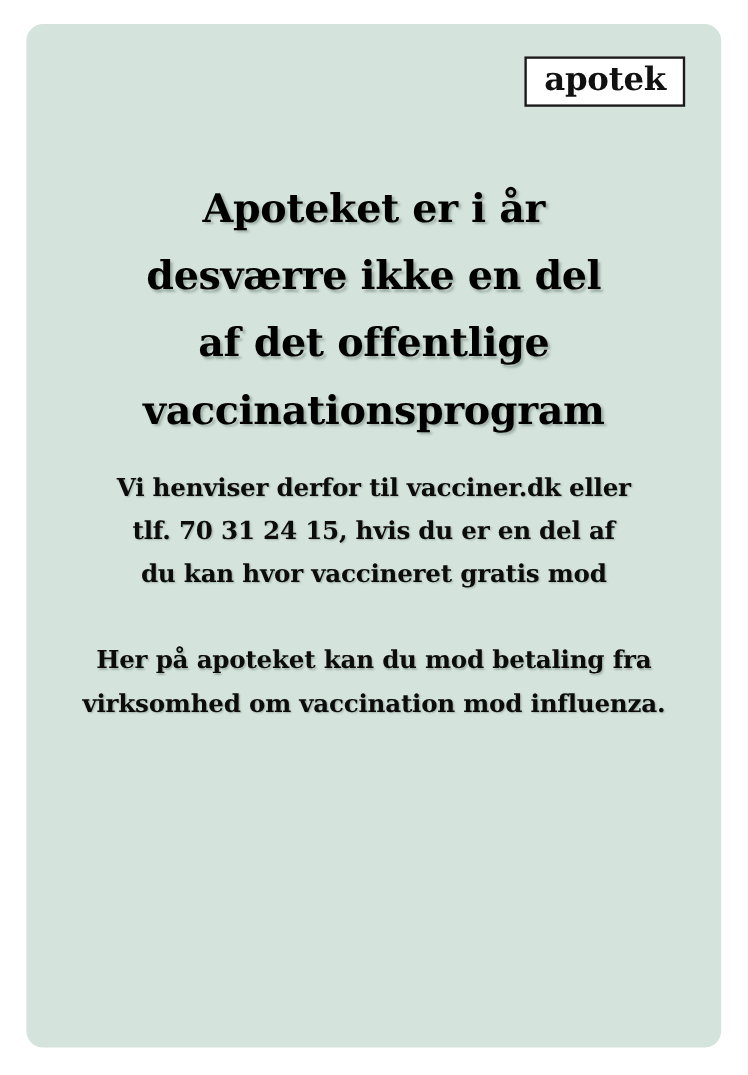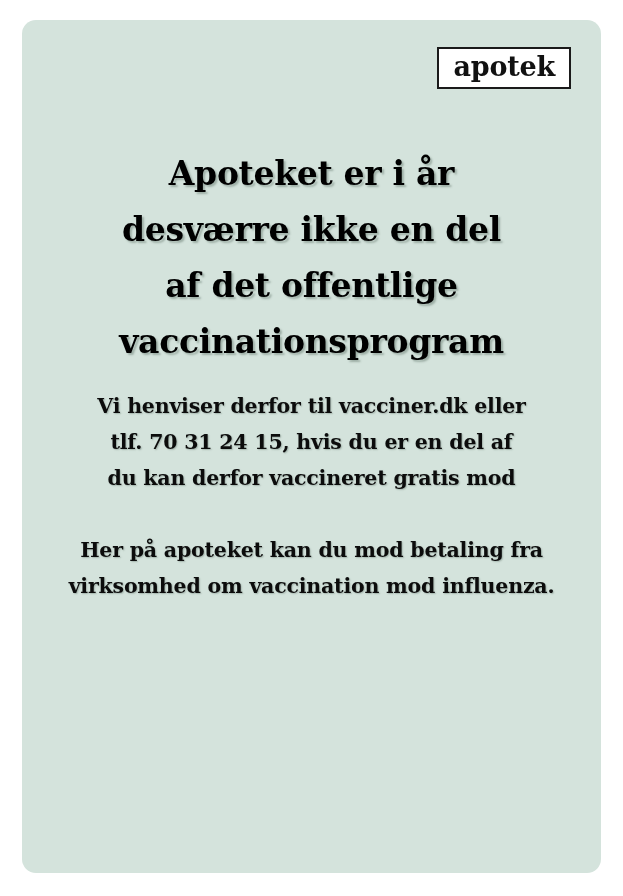--- a/index.html
+++ b/index.html
@@ -120,21 +120,21 @@
       <span class="hl-line"><span>Apoteket er i år</span></span>
       <span class="hl-line"><span>desværre </span><span class="emph">ikke</span><span> en del</span></span>
       <span class="hl-line"><span>af det offentlige</span></span>
       <span class="hl-line"><span>vaccinationsprogram</span></span>
     </div>
 
   <div class="body-block">
       <p class="body-paragraph">
         <span class="bd-line">Vi henviser derfor til vacciner.dk eller</span>
         <span class="bd-line">tlf. 70 31 24 15, hvis du er en del af</span>
-        <span class="bd-line">du kan derfor vaccineret gratis mod</span>
+        <span class="bd-line">du kan hvor vaccineret gratis mod</span>
       </p>
       <p class="body-paragraph">
         <span class="bd-line">Her på apoteket kan du mod betaling fra</span>
         <span class="bd-line">virksomhed om vaccination mod influenza.</span>
       </p>
     </div>
 
 </div>
 
 </body></html>

